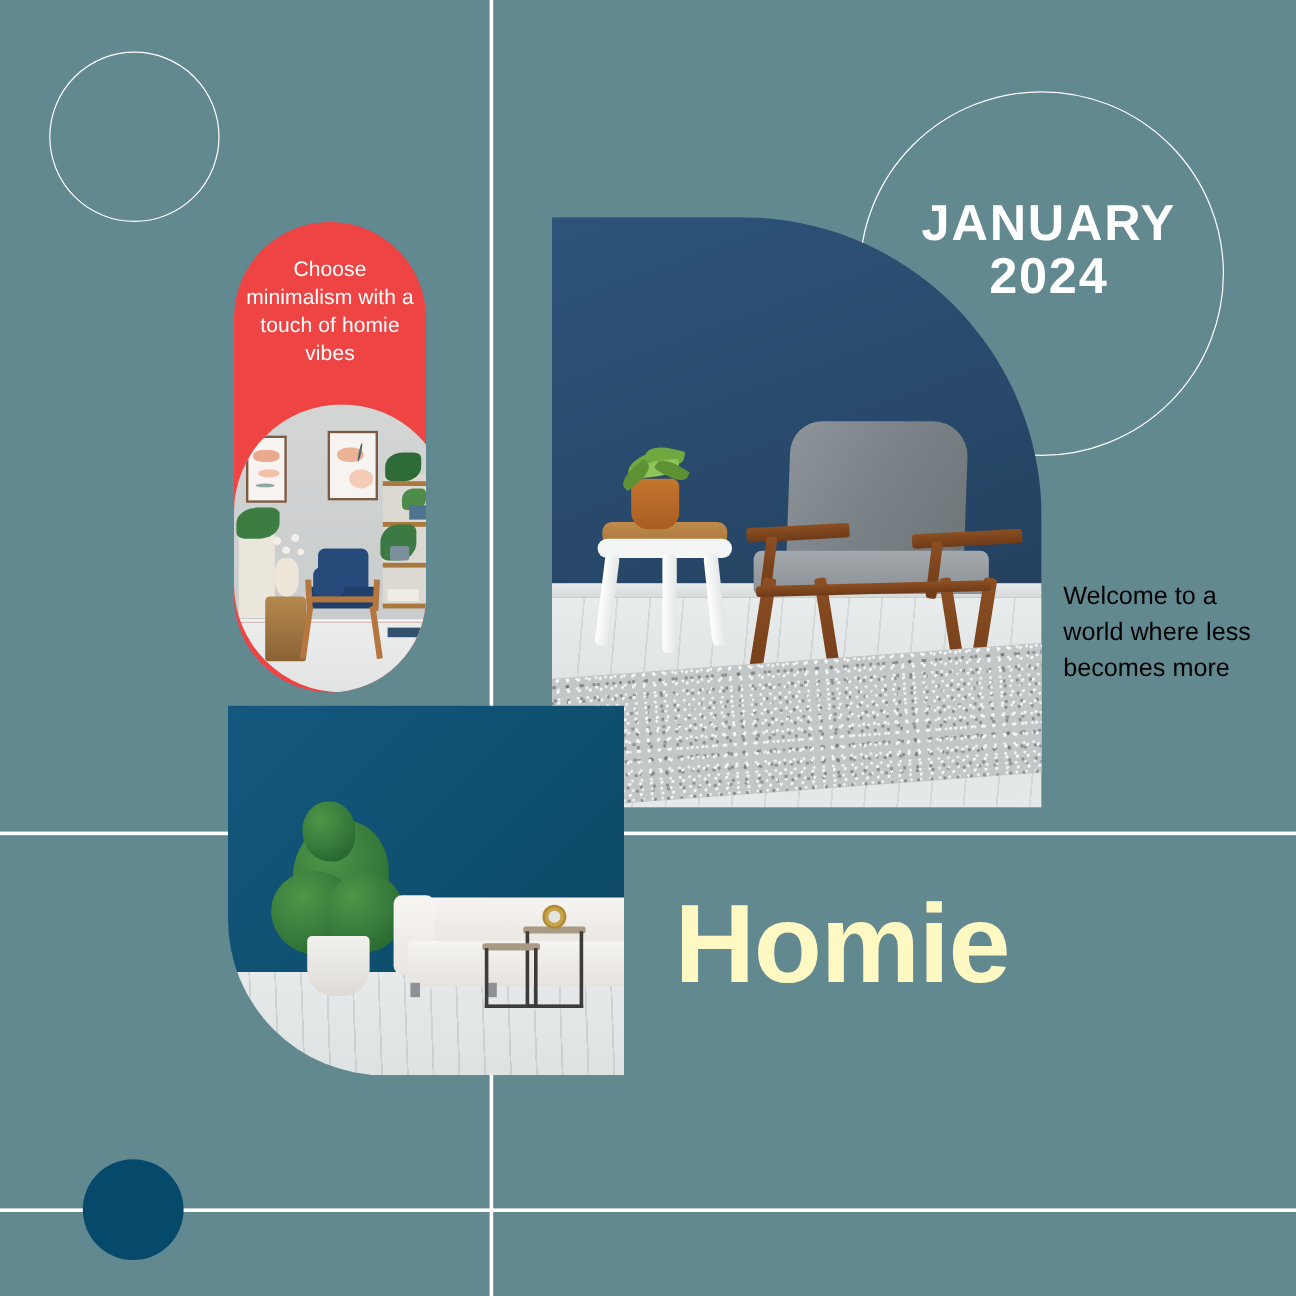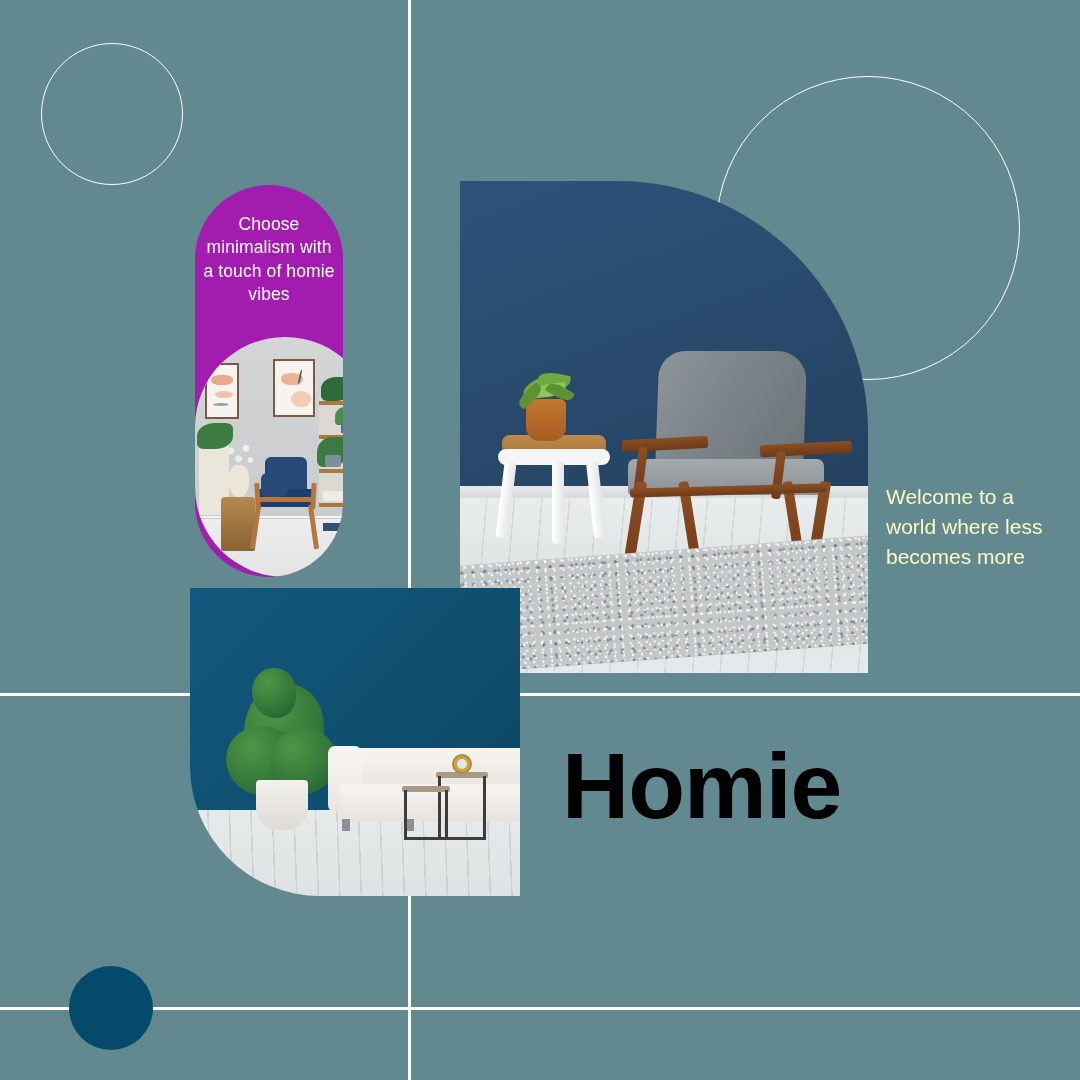--- a/index.html
+++ b/index.html
@@ -15,22 +15,22 @@
   
   .vline { position:absolute; background:#ffffff; }
   .hline { position:absolute; background:#ffffff; }
   .ring {
     position:absolute; border:1.6px solid #ffffff; border-radius:50%;
   }
   .dot { position:absolute; border-radius:50%; background:#064A6B; }
 
   
   .pill {
-    position:absolute; left:195px; top:185px; width:148px; height:392px;
-    border-radius:95px; background:#a21caf; overflow:hidden;
+    position:absolute; left:195px; top:185px; width:160px; height:392px;
+    border-radius:95px; background:#ef4444; overflow:hidden;
   }
   .pill-text {
     position:absolute; top:28px; left:0; width:100%;
     text-align:center; color:#fff;
     font-size:17.5px; line-height:1.33; font-weight:400; letter-spacing:.1px;
     padding:0 8px;
   }
   .pill-photo {
     position:absolute; left:0; bottom:0; width:180px; height:240px;
     border-radius:90px 90px 90px 90px; overflow:hidden;
@@ -110,25 +110,25 @@
 
   
   .month {
     position:absolute; left:744px; top:164px; width:260px;
     color:#fff; text-align:center; font-weight:700;
     font-size:42px; line-height:1.04; letter-spacing:1.5px;
     text-transform:uppercase;
   }
   .welcome {
     position:absolute; left:886px; top:482px; width:180px;
-    color:#fef9c3; font-size:21px; line-height:1.42; font-weight:400;
+    color:#000000; font-size:21px; line-height:1.42; font-weight:400;
   }
   .bigtitle {
     position:absolute; left:562px; top:742px; width:500px;
-    color:#000000; font-weight:700;
+    color:#fef9c3; font-weight:700;
     font-size:93px; line-height:.96; letter-spacing:-1px;
   }
   .bigtitle .l2 { display:block; }
   .tagline {
     position:absolute; left:578px; top:942px; width:500px;
     color:#f2f4f4; font-weight:700; font-size:31px;
     letter-spacing:.6px; text-transform:uppercase;
   }
 </style>
 </head>
@@ -259,20 +259,24 @@
         <div class="pw-chair-leg" style="left:60px; top:146px; width:5px; height:26px; transform:rotate(-3deg);"></div>
         <div class="pw-chair-leg" style="left:116px; top:146px; width:5px; height:26px; transform:rotate(3deg);"></div>
         <div class="pw-chair-leg" style="left:58px; top:168px; width:5px; height:44px; transform:rotate(8deg);"></div>
         <div class="pw-chair-leg" style="left:116px; top:168px; width:5px; height:44px; transform:rotate(-8deg);"></div>
         <div class="pw-chair-leg" style="left:62px; top:160px; width:58px; height:5px;"></div>
       </div>
     </div>
     <div class="pill-text">Choose minimalism with a touch of homie vibes</div>
   </div>
 
+  <div class="month">
+    <span>January</span><br>
+    <span>2024</span>
+  </div>
 
   <div class="welcome">Welcome to a world where less becomes more</div>
 
   <div class="bigtitle">
     <span>Homie</span>
   </div>
 
 
 </div>
 

